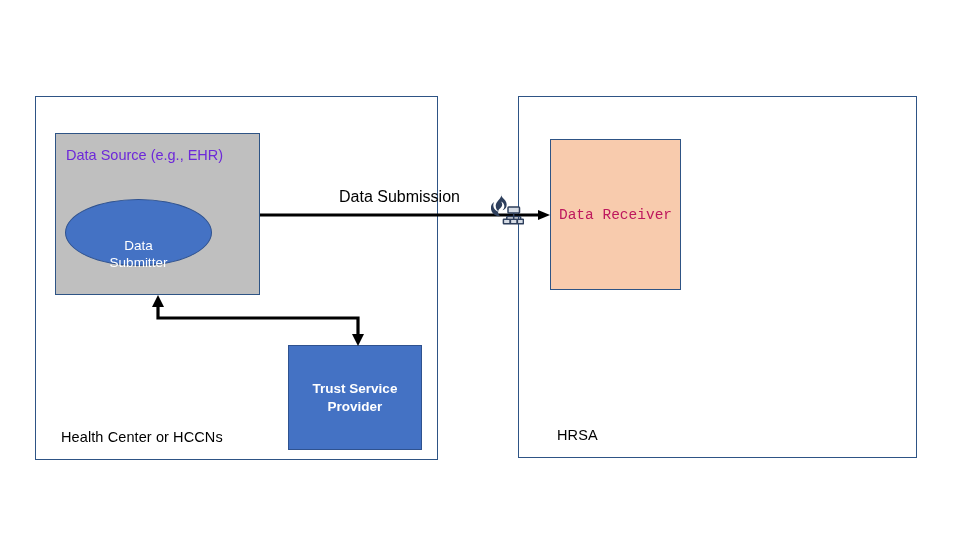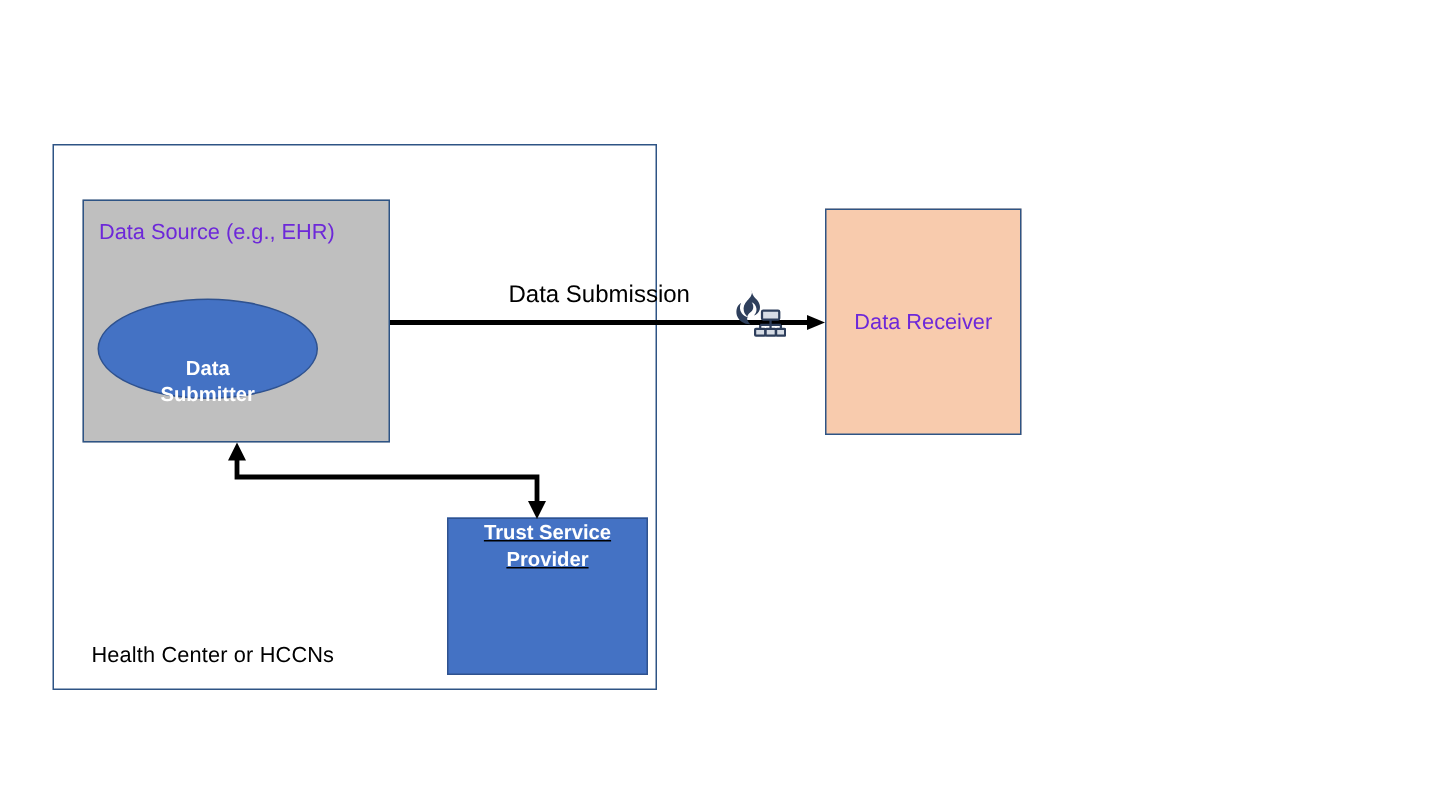--- a/index.html
+++ b/index.html
@@ -88,41 +88,40 @@
     background: #4472C4;
     border: 1.2px solid #2F528F;
     border-radius: 50%;
     display: flex;
     align-items: center;
     justify-content: center;
   }
   #shape-data-submitter .shape-text {
     color: #ffffff;
     font-size: 13.5px;
-    font-weight: bold;
+    font-weight: normal;
     text-align: center;
     line-height: 1.25;
     white-space: pre-line;
     margin-top: 44px;
   }
 
   
   #box-trust-service-provider {
     position: absolute;
     box-sizing: border-box;
-    left: 298px;
+    left: 288px;
     top: 345px;
     width: 134px;
     height: 105px;
     background: #4472C4;
     border: 1.2px solid #2F528F;
     display: flex;
-    align-items: flex-start;
+    align-items: center;
     justify-content: center;
-    text-decoration: underline;
   }
   #box-trust-service-provider .shape-text {
     color: #ffffff;
     font-size: 13.5px;
     font-weight: bold;
     text-align: center;
     line-height: 1.3;
     white-space: pre-line;
   }
 
@@ -134,24 +133,25 @@
     top: 139px;
     width: 131px;
     height: 151px;
     background: #F8CBAD;
     border: 1.2px solid #2E5485;
     display: flex;
     align-items: center;
     justify-content: center;
   }
   #box-data-receiver .shape-text {
-    color: #6d28d9;
+    color: #be185d;
     font-size: 14.5px;
     text-align: center;
     white-space: nowrap;
+    font-family: Liberation Mono, monospace;
   }
 
   
   #connectors {
     position: absolute;
     left: 0;
     top: 0;
     width: 960px;
     height: 540px;
     pointer-events: none;
@@ -179,20 +179,24 @@
 </head>
 <body>
 
 <div id="canvas">
 
   <div class="container" id="container-health-center">
 
     <span class="container-label" id="label-health-center">Health Center or HCCNs</span>
   </div>
 
+  <div class="container" id="container-hrsa">
+
+    <span class="container-label" id="label-hrsa">HRSA</span>
+  </div>
 
   <div id="box-data-source">
     <span id="label-data-source">Data Source (e.g., EHR)</span>
   </div>
 
   <div id="shape-data-submitter">
     <span class="shape-text">Data
 Submitter</span>
   </div>
 

